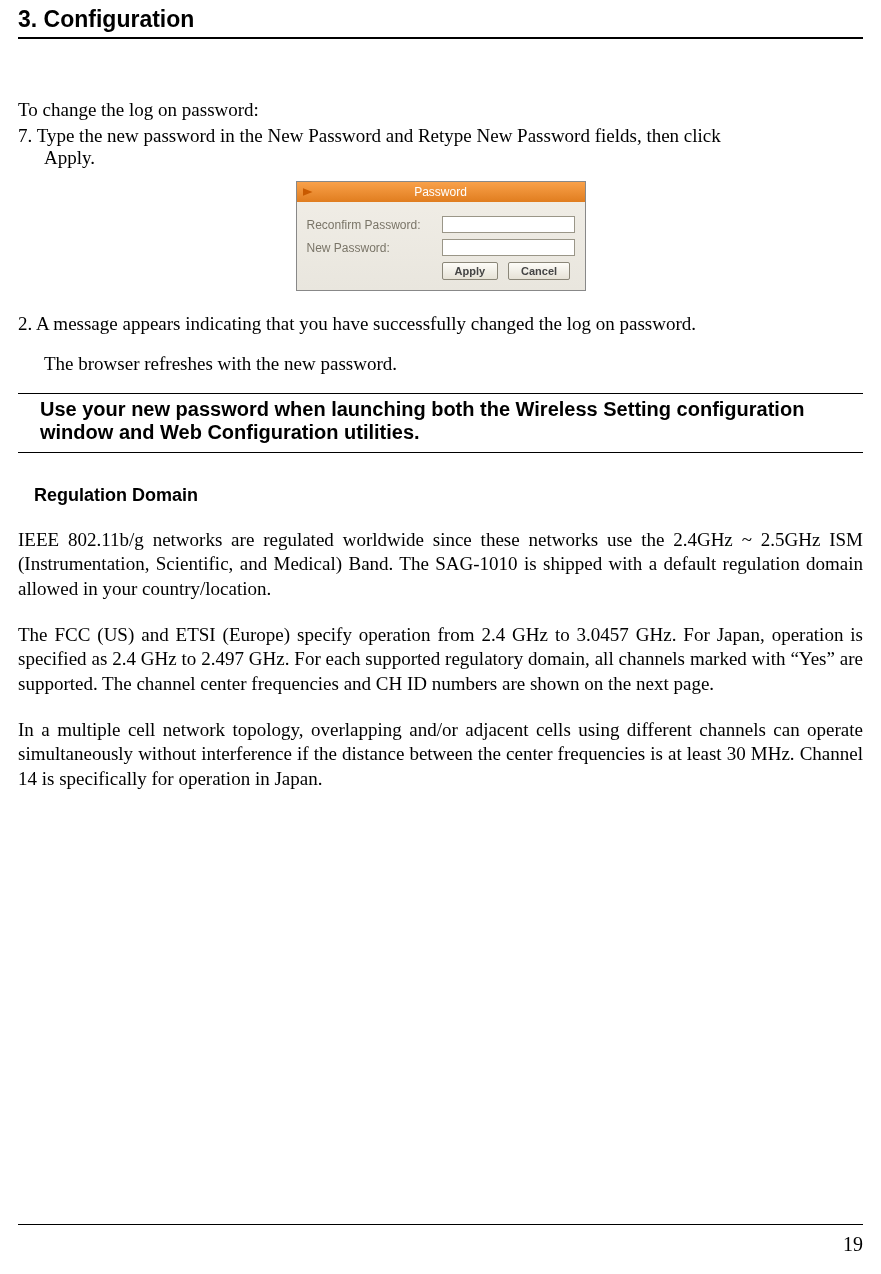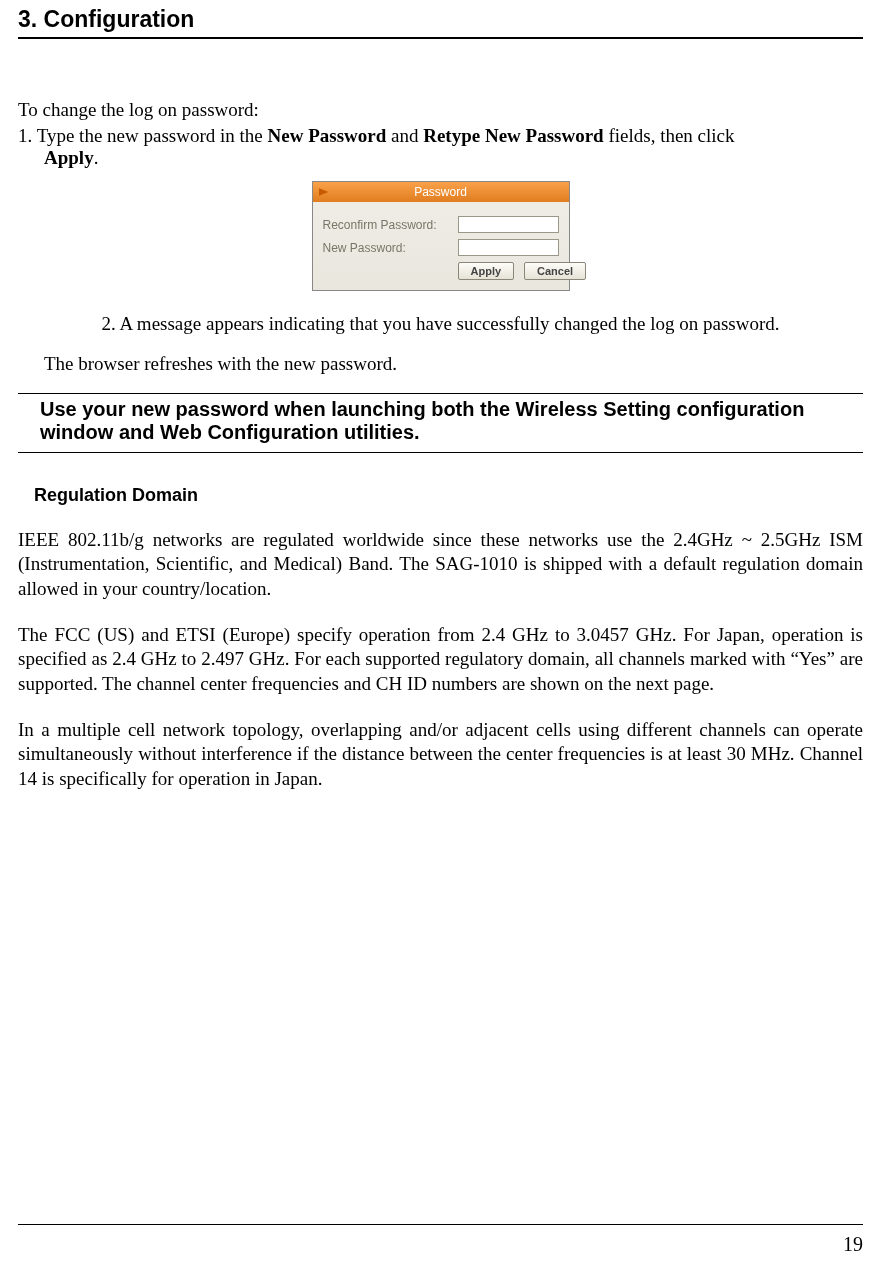--- a/index.html
+++ b/index.html
@@ -19,29 +19,29 @@
       margin-bottom: 60px;
     }
     .header h1 {
       font-family: Arial, Helvetica, sans-serif;
       font-size: 23px;
       font-weight: bold;
     }
     .intro { margin-bottom: 4px; }
     .step1 { margin-bottom: 12px; }
     .step1-indent { padding-left: 26px; display: inline; }
-    .bold { font-weight: bold; }
+    .bold { font-weight: normal; }
 
     .screenshot-wrap {
       display: flex;
       justify-content: center;
       margin: 10px 0 22px 0;
     }
     .screenshot {
-      width: 258px;
+      width: 290px;
       border: 1px solid #888;
       background: linear-gradient(#f1eee7, #e9e6de);
       font-family: Arial, Helvetica, sans-serif;
       font-size: 12px;
     }
     .ss-title {
       background: linear-gradient(#f9a14a, #e07d1f);
       color: #fff;
       text-align: center;
       font-size: 12px;
@@ -71,21 +71,21 @@
       font-size: 11px;
       font-weight: bold;
       color: #444;
       border: 1px solid #8a8678;
       background: linear-gradient(#fdfcf8, #e6e2d6);
       padding: 2px 12px;
       border-radius: 2px;
       cursor: pointer;
     }
 
-    .step2 { margin: 20px 0 4px 0; text-align: center; }
+    .step2 { margin: 20px 0 4px 0; }
     .step2-follow { padding-left: 26px; margin: 18px 0 18px 0; }
 
     .notebox {
       border-top: 1.5px solid #000;
       border-bottom: 1.5px solid #000;
       padding: 4px 0 8px 22px;
       font-family: Arial, Helvetica, sans-serif;
       font-size: 20px;
       font-weight: bold;
       margin: 6px 0 32px 0;
@@ -116,21 +116,21 @@
 </head>
 <body>
 
 <div class="header">
   <h1>3. Configuration</h1>
 </div>
 
 <p class="intro">To change the log on password:</p>
 
 <p class="step1">
-  <span>1. Type the new password in the </span><span class="bold">New Password</span><span> and </span><span class="bold">Retype New Password</span><span> fields, then click </span><br>
+  <span>7. Type the new password in the </span><span class="bold">New Password</span><span> and </span><span class="bold">Retype New Password</span><span> fields, then click </span><br>
   <span class="step1-indent"><span class="bold">Apply</span><span>.</span></span>
 </p>
 
 <div class="screenshot-wrap">
   <div class="screenshot">
     <div class="ss-title">
       <span></span>
       <span>Password</span>
     </div>
     <div class="ss-body">

